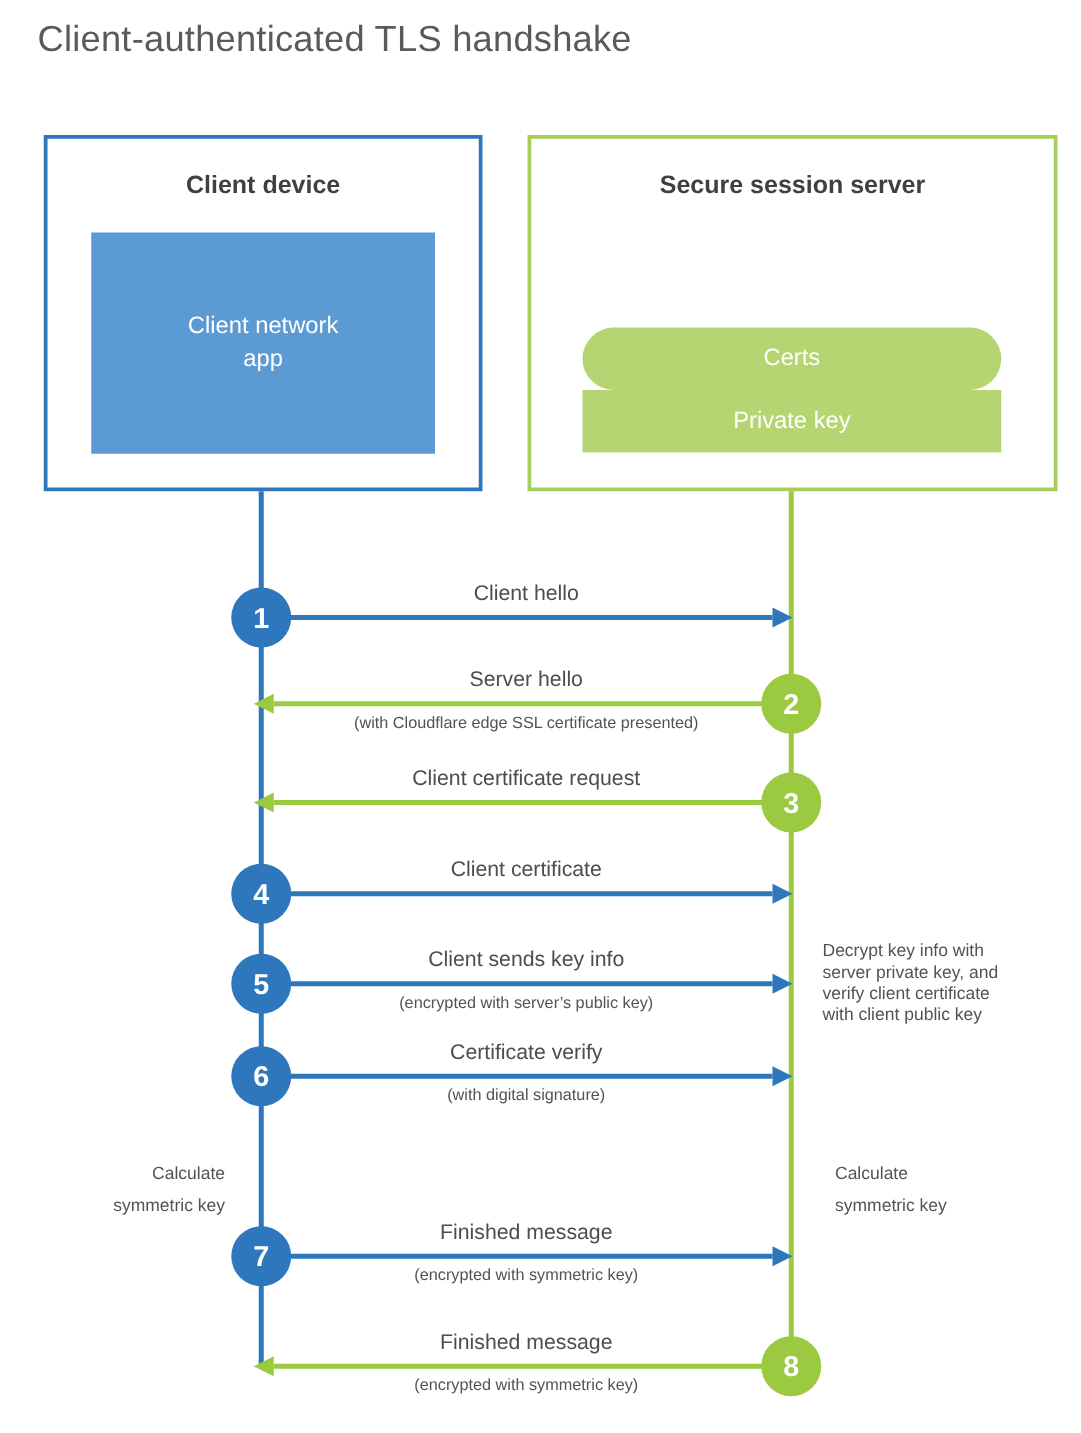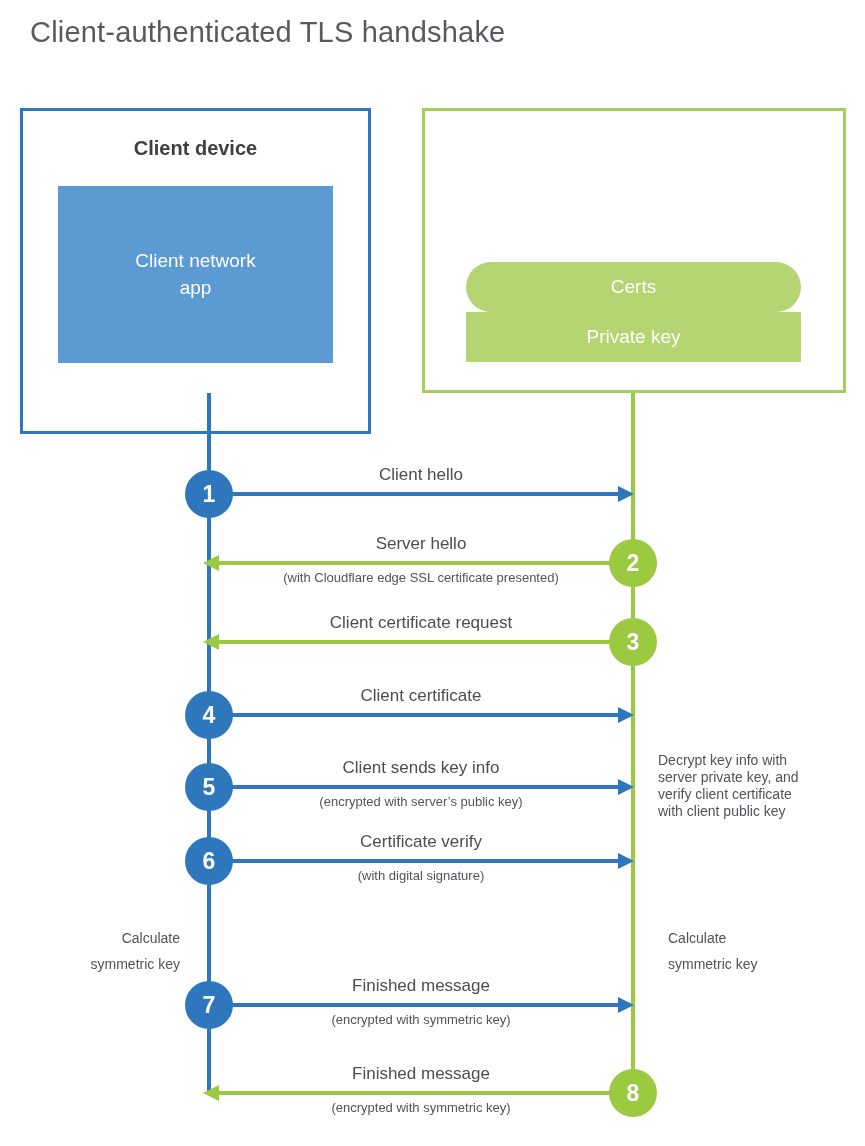--- a/index.html
+++ b/index.html
@@ -14,21 +14,21 @@
     --note-gray:#525357;
   }
   *{box-sizing:border-box;margin:0;padding:0;}
   html,body{background:#ffffff;}
   body{font-family:"Liberation Sans","DejaVu Sans",sans-serif;}
   .page{position:relative;width:865px;height:1146px;background:#fff;overflow:hidden;text-decoration:underline;}
 
   .title{position:absolute;left:30px;top:16px;font-size:29px;font-weight:300;color:var(--title-gray);letter-spacing:0.2px;}
 
   
-  .client-box{position:absolute;left:20px;top:108px;width:351px;height:326px;border:3px solid var(--blue);}
+  .client-box{position:absolute;left:35px;top:108px;width:351px;height:285px;border:3px solid var(--blue);}
   .server-box{position:absolute;left:422px;top:108px;width:424px;height:285px;border:3px solid var(--green-border);}
   .box-title{margin-top:26px;text-align:center;font-size:20px;font-weight:bold;color:var(--heading-dark);}
   .app-box{position:absolute;left:35px;top:75px;width:275px;height:177px;background:var(--blue-fill);
            color:#fff;font-size:19px;display:flex;align-items:center;justify-content:center;
            text-align:center;line-height:1.4;white-space:pre-line;}
   .bar{position:absolute;left:41px;width:335px;height:50px;background:var(--green-fill);
        color:#fff;font-size:19px;display:flex;align-items:center;justify-content:center;}
   .bar.b1{top:76px;} .bar.b2{top:151px;border-radius:25px;} .bar.b3{top:201px;}
 
   
@@ -69,20 +69,21 @@
 
   <h1 class="title">Client-authenticated TLS handshake</h1>
 
   <div class="client-box">
     <div class="box-title">Client device</div>
     <div class="app-box">Client network
 app</div>
   </div>
 
   <div class="server-box">
+    <div class="box-title">Secure session server</div>
     <div class="bar b2">Certs</div>
     <div class="bar b3">Private key</div>
   </div>
 
   <div class="vline blue"></div>
   <div class="vline green"></div>
 
   <div class="st1">
     <div class="lbl">Client hello</div>
     <div class="shaft right"></div>

